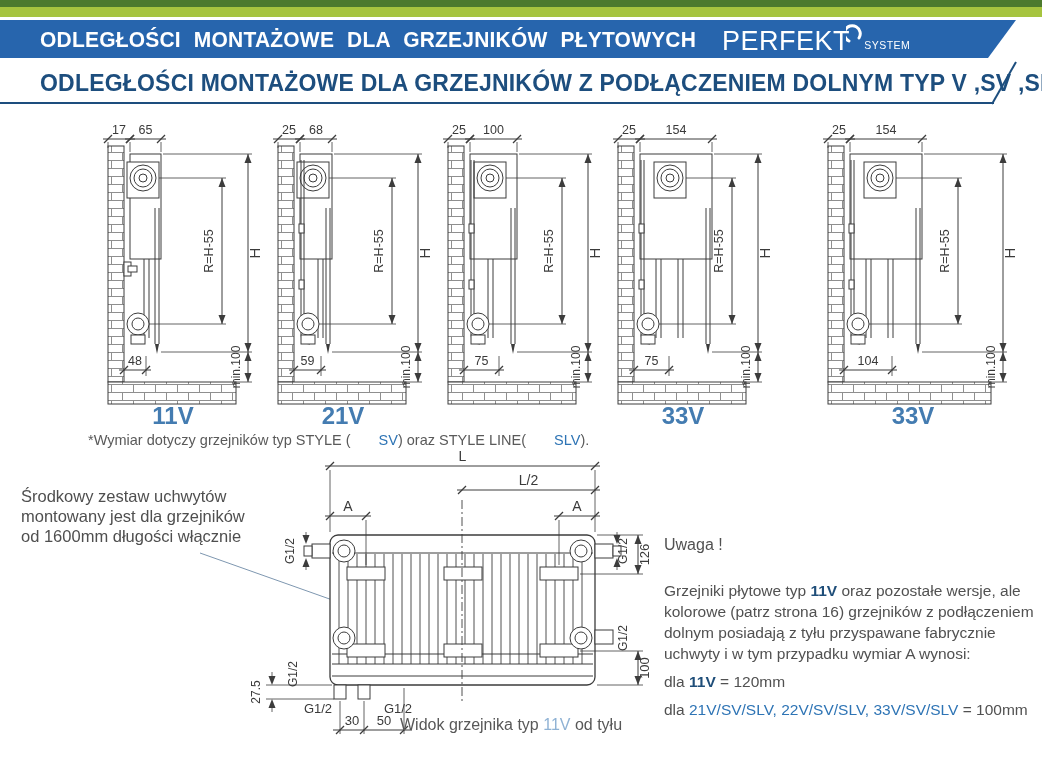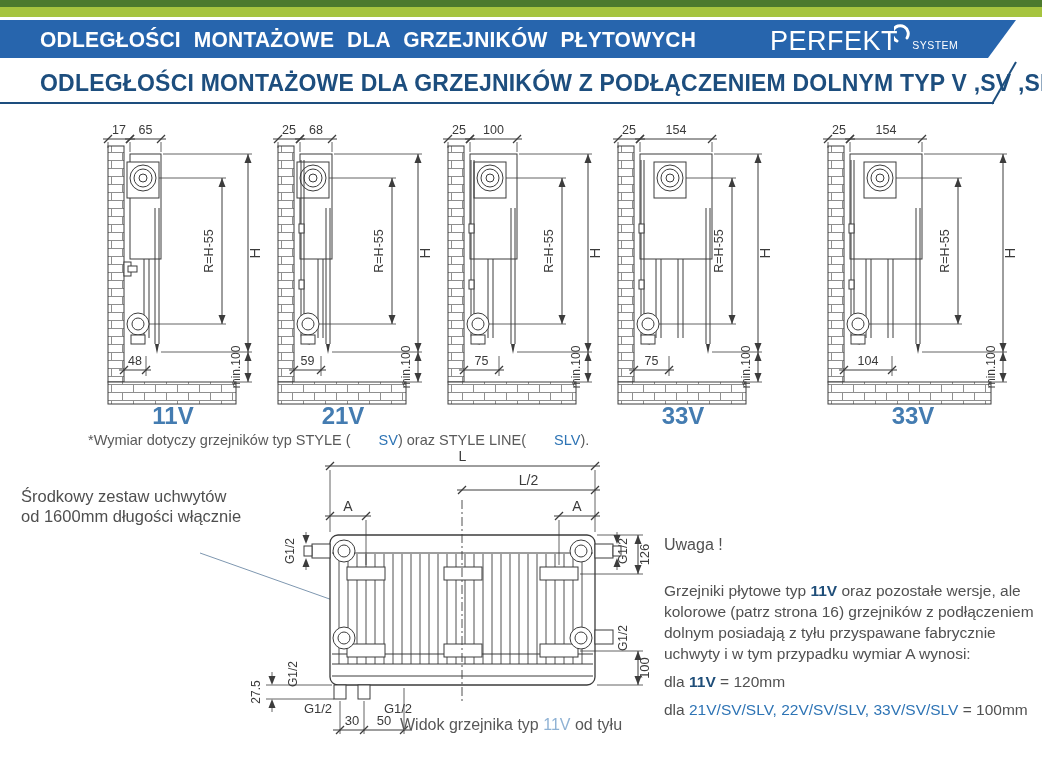--- a/index.html
+++ b/index.html
@@ -5,21 +5,21 @@
   html,body{margin:0;padding:0;background:#e8e8e8;}
   .page{position:relative;width:1042px;height:768px;background:#ffffff;overflow:hidden;
         font-family:"Liberation Sans",sans-serif;}
   svg{font-family:"Liberation Sans",sans-serif;}
 
   
   .strip1{position:absolute;left:0;top:0;width:1042px;height:7px;background:#4c7a2e;}
   .strip2{position:absolute;left:0;top:7px;width:1042px;height:10px;background:#a6c43f;}
   .banner{position:absolute;left:0;top:20px;width:1016px;height:38px;background:#2765ad;
           clip-path:polygon(0 0,1016px 0,988px 100%,0 100%);
-          display:flex;align-items:center;color:#ffffff;gap:48px;}
+          display:flex;align-items:center;color:#ffffff;}
   .banner-title{margin-left:40px;font-size:21px;font-weight:bold;word-spacing:7px;letter-spacing:.2px;
                 transform:scaleY(1.08);transform-origin:left center;white-space:nowrap;}
   .brand{margin-left:26px;display:flex;align-items:flex-end;white-space:nowrap;}
   .brand-name{font-size:27px;font-weight:normal;letter-spacing:.5px;line-height:26px;}
   .brand-hook{margin-left:-4px;margin-bottom:10px;}
   .brand-suffix{font-size:10.5px;font-weight:normal;margin-left:-2px;margin-bottom:3px;letter-spacing:.5px;}
 
   .subbanner{position:absolute;left:0;top:62px;width:1042px;height:42px;background:#ffffff;}
   .sub-border{position:absolute;left:0;top:102px;width:994px;height:2px;background:#1d4e7e;}
   .sub-slant{position:absolute;left:978px;top:60px;pointer-events:none;}
@@ -363,20 +363,21 @@
   <div class="type-label" style="left:248px">21V</div>
   <div class="type-label" style="left:588px">33V</div>
   <div class="type-label" style="left:818px">33V</div>
 
   <div class="footnote">
     <span>*Wymiar dotyczy grzejników typ STYLE (</span><span class="fn-blue">SV</span><span>) oraz STYLE LINE(</span><span class="fn-blue">SLV</span><span>).</span>
   </div>
 
   <div class="bracket-note">
     <div>Środkowy zestaw uchwytów</div>
+    <div>montowany jest dla grzejników</div>
     <div>od 1600mm długości włącznie</div>
   </div>
 
   <svg class="leader-svg" width="1042" height="768">
     <line x1="200" y1="553" x2="462" y2="646" stroke="#7e97b0" stroke-width="1"></line>
   </svg>
 
   <svg id="rear" class="rear-svg" width="430" height="300">
       <rect x="90" y="87" width="265" height="150" rx="8" fill="#fff" stroke="#3c3c3c" stroke-width="1.3"></rect>
       <line x1="92" y1="105" x2="353" y2="105" stroke="#3c3c3c" stroke-width="1"></line>

